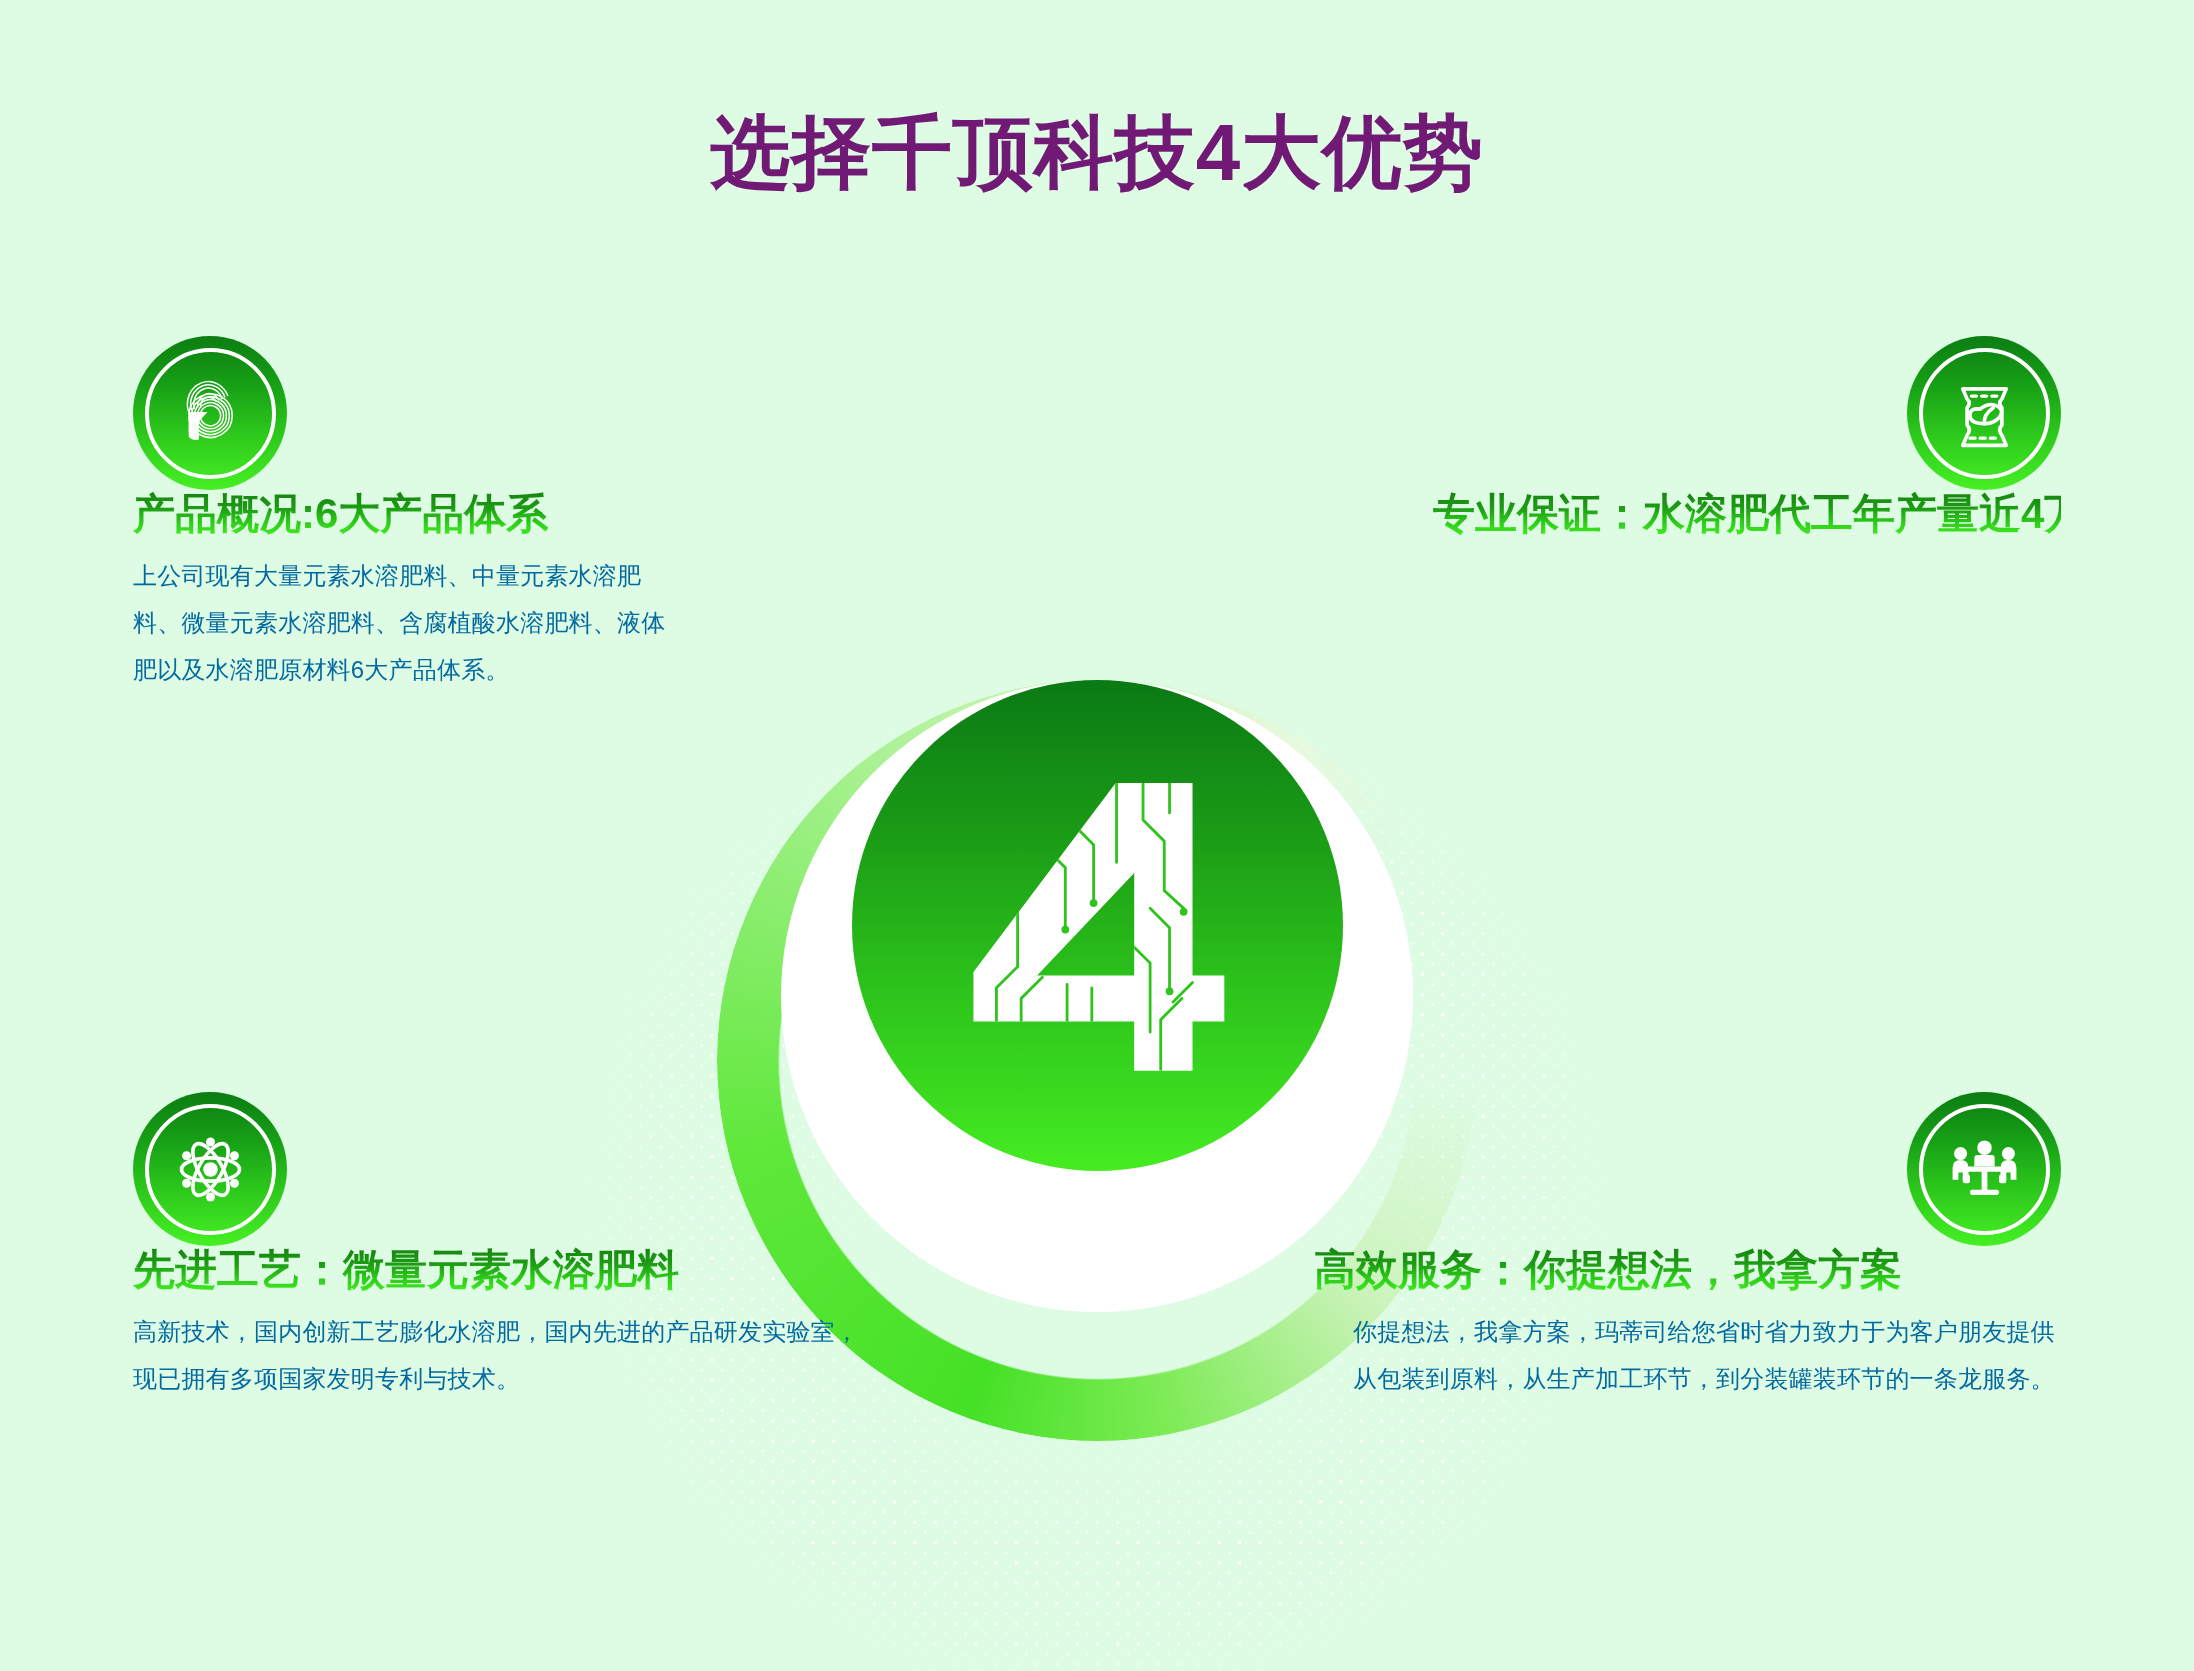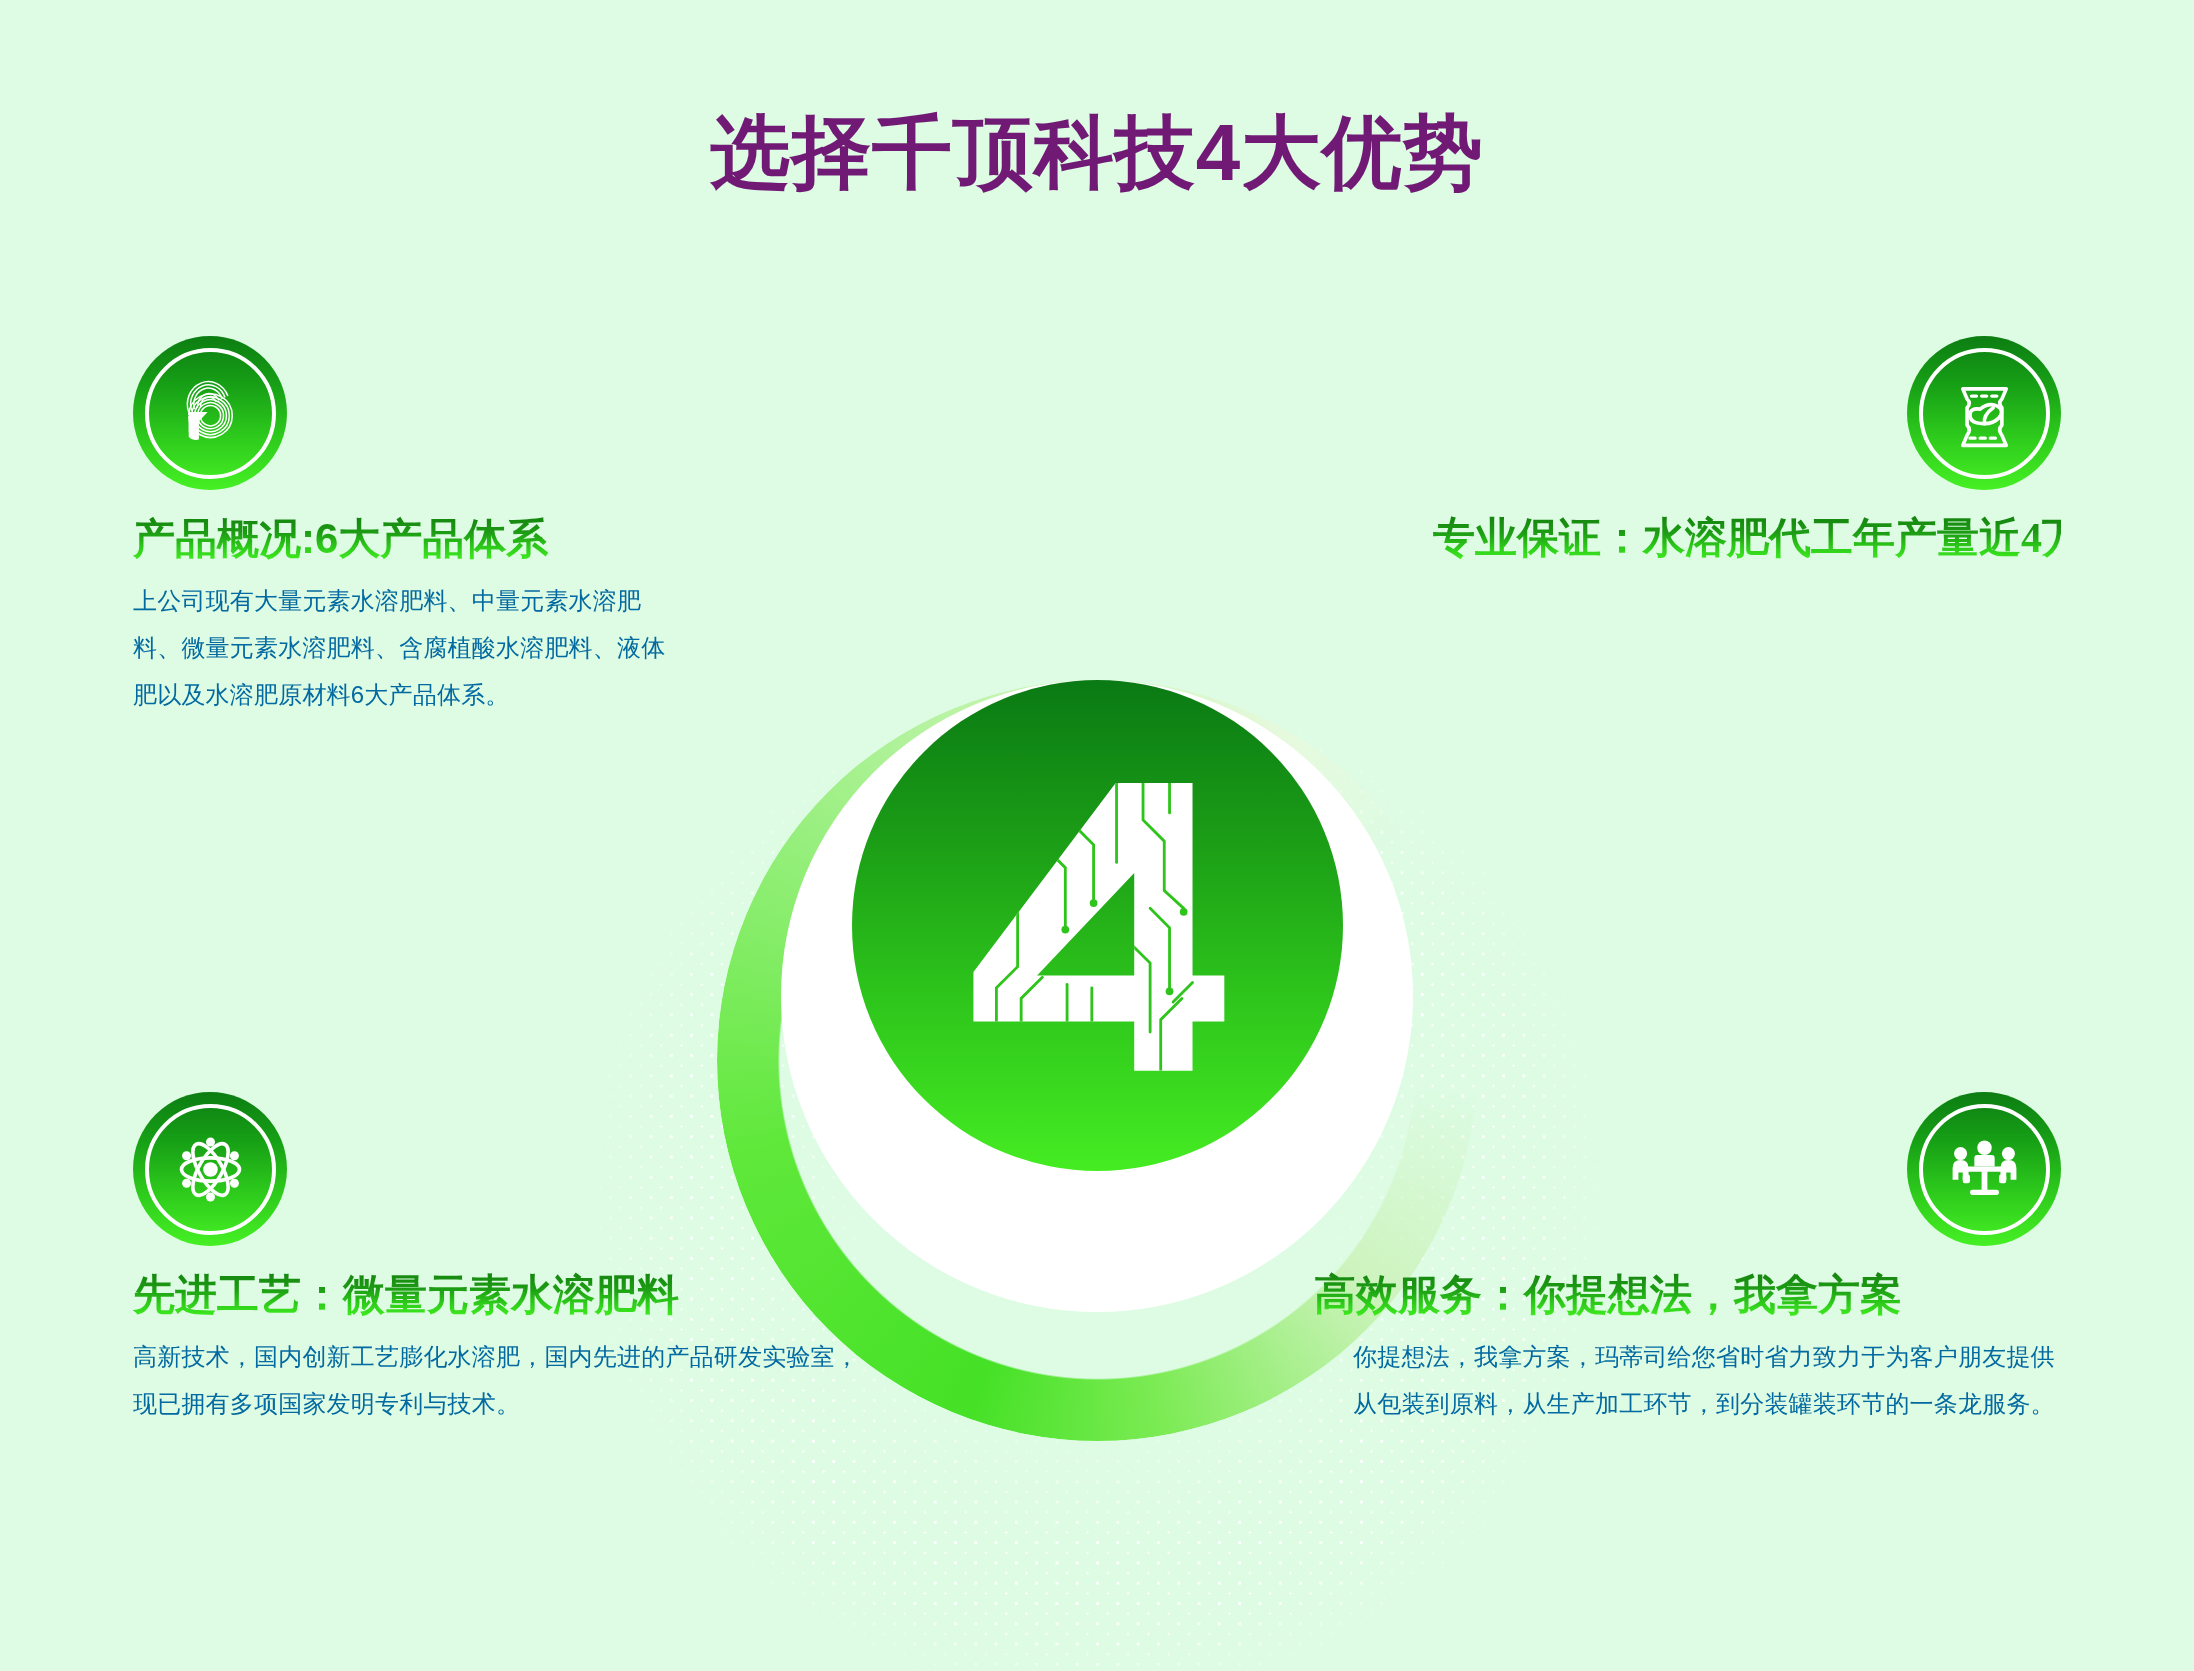--- a/index.html
+++ b/index.html
@@ -126,21 +126,21 @@
     font-size:80px;
     font-weight:bold;
     letter-spacing:0.9px;
     color:#701a75;
     z-index:20;
   }
 
   
   .card { position:absolute; z-index:15; }
   .card-tl { left:133px;  top:336px;  width:551px; }
-  .card-tr { right:133px; top:336px;  width:628px; text-align:left;font-family:Liberation Serif, serif; }
+  .card-tr { right:133px; top:336px;  width:628px; text-align:left; }
   .card-bl { left:133px;  top:1092px; width:734px; }
   .card-br { right:133px; top:1092px; width:747px; text-align:left; }
 
   .icon-badge {
     width:154px; height:154px;
     border-radius:50%;
     background:linear-gradient(180deg,#0c7d12 0%,#17a016 32%,#2ecb1c 66%,#46f024 100%);
     display:flex; align-items:center; justify-content:center;
     position:relative;
   }
@@ -148,21 +148,20 @@
     content:"";
     position:absolute;
     left:11.5px; top:11.5px; right:11.5px; bottom:11.5px;
     border-radius:50%;
     border:4px solid #ffffff;
   }
   .icon-badge svg { width:87px; height:87px; position:relative; z-index:2; }
   .card-tr .icon-badge, .card-br .icon-badge { margin-left:auto; }
 
   .card-heading {
-    margin-top:25px;
     font-size:42px;
     font-weight:bold;
     line-height:1.12;
     white-space:nowrap;
     background:linear-gradient(180deg,#15820f 0%,#1d9c14 38%,#2fcf1b 72%,#43f020 100%);
     -webkit-background-clip:text;
     background-clip:text;
     color:transparent;
     -webkit-text-fill-color:transparent;
   }

